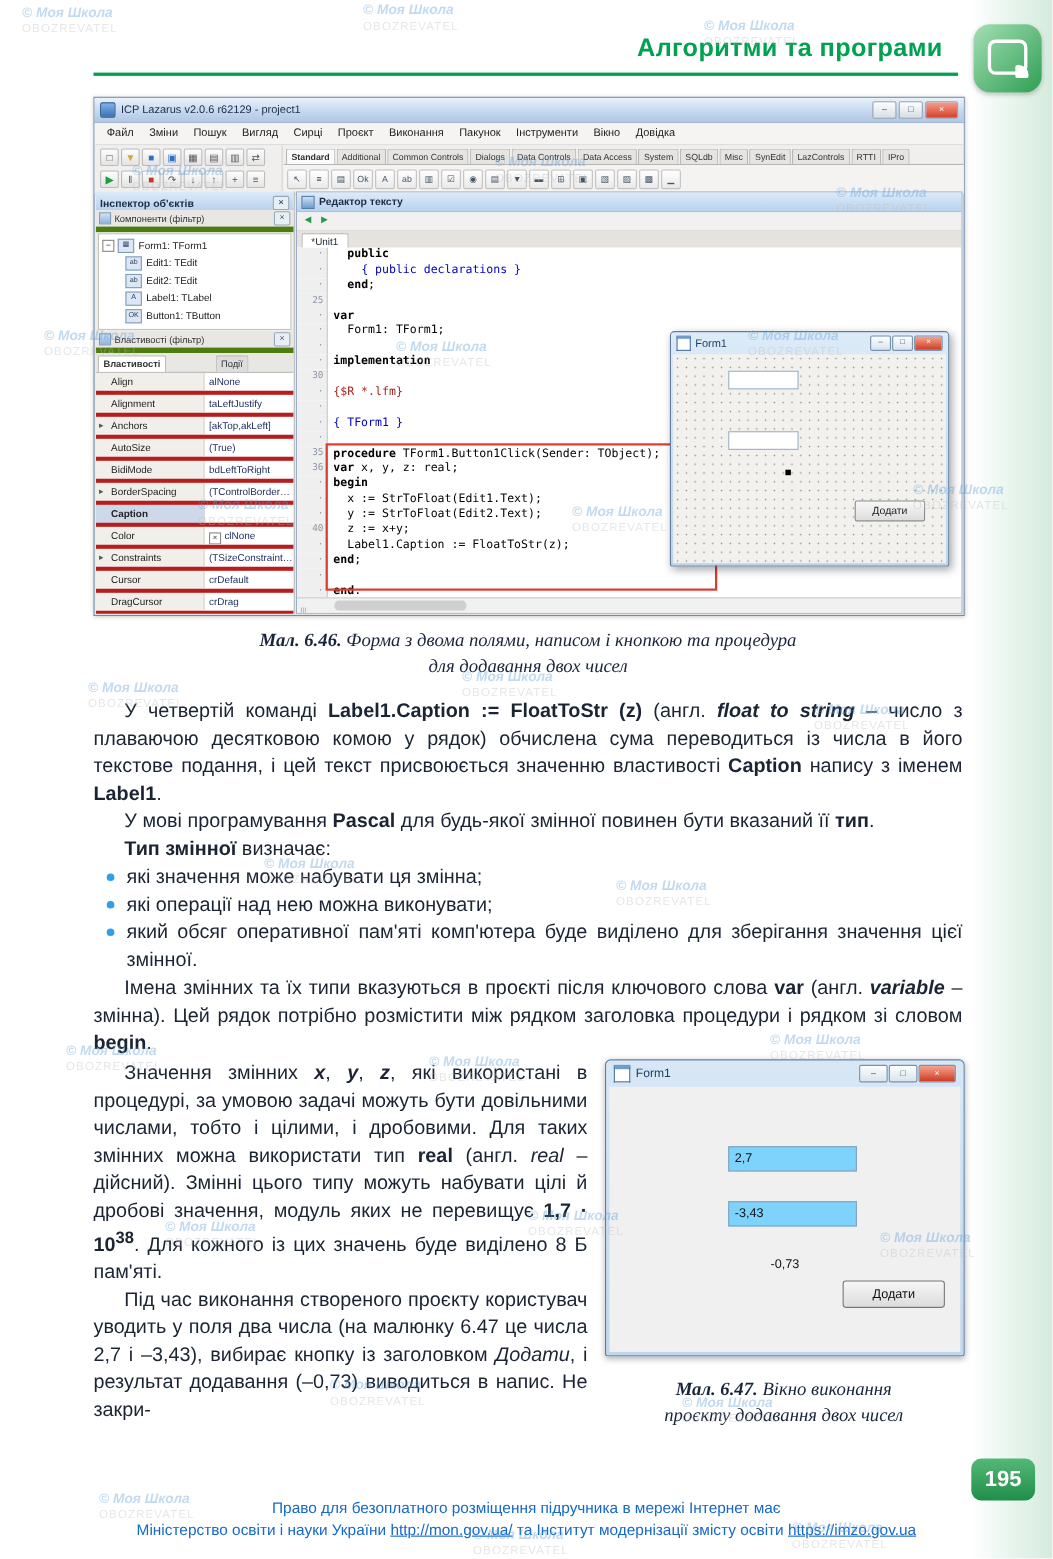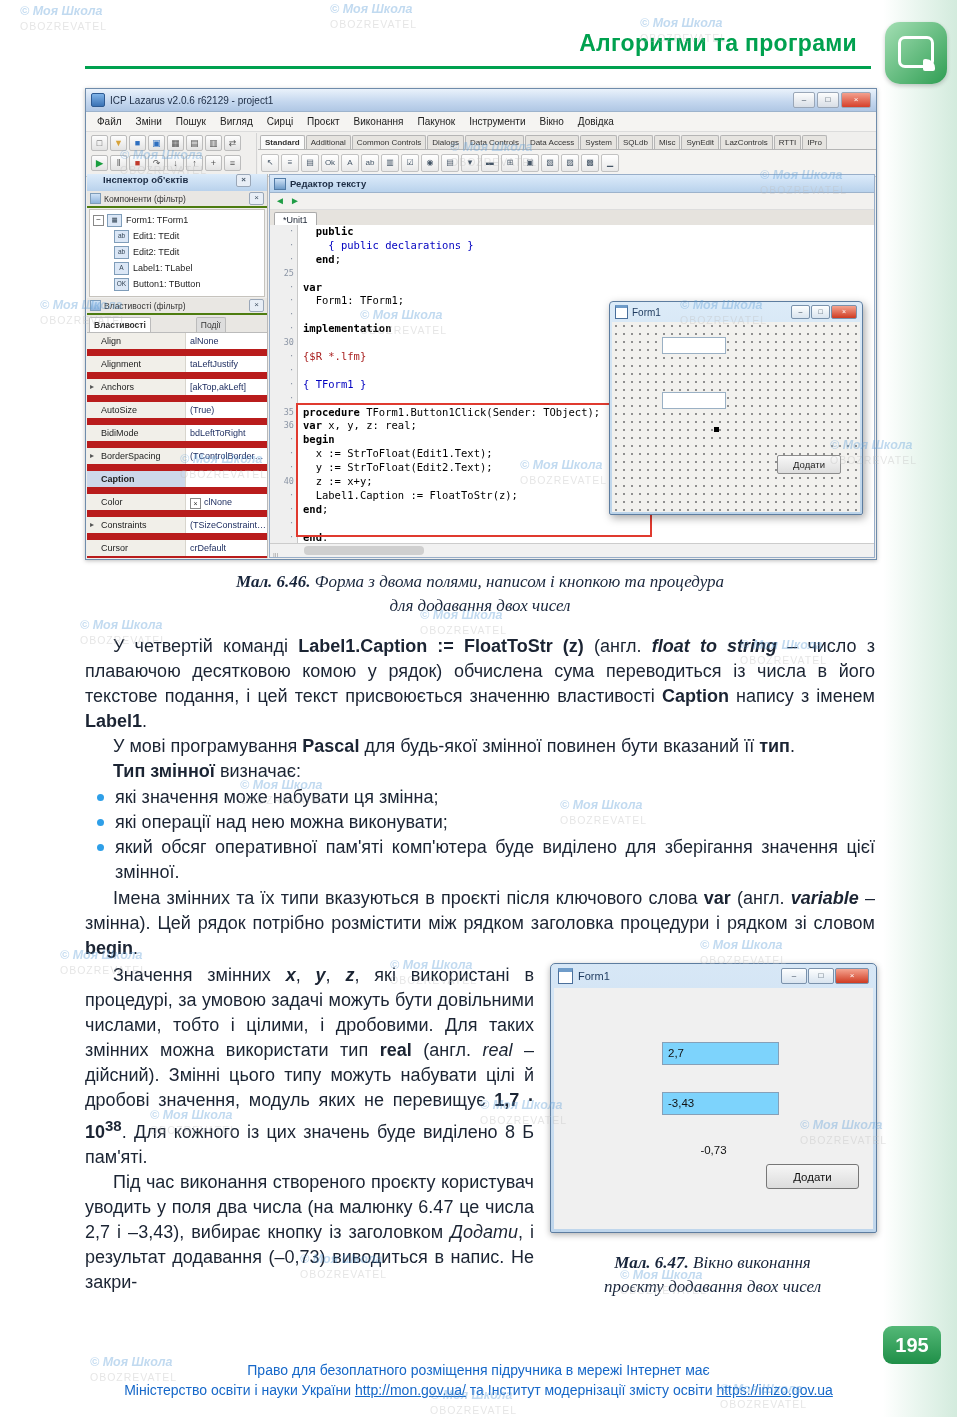--- a/index.html
+++ b/index.html
@@ -53,39 +53,39 @@
     margin-right:1px;border-radius:2px 2px 0 0;white-space:nowrap;color:#333;}
   .ptab.act{background:#fbfbfb;font-weight:bold;}
   .picons{height:26px;display:flex;align-items:center;padding-left:3px;background:#f4f3f1;overflow:hidden;}
   .ci{display:inline-block;width:16px;height:16px;font-size:8px;line-height:16px;text-align:center;
     background:linear-gradient(#ffffff,#e9e9e9);border:1px solid #c2c2c2;border-radius:2px;margin-right:2px;color:#456;}
 
   
   .oi{position:absolute;left:1px;top:85px;width:180px;bottom:1px;background:#efeeec;border-right:1px solid #b9b9b9;
     display:flex;flex-direction:column;overflow:hidden;}
   .oi-title{height:17px;flex:0 0 17px;background:linear-gradient(#dcebfa,#b9d2ec);font-size:9.5px;font-weight:bold;
-    display:flex;align-items:flex-start;padding:0 16px;color:#1c2c44;}
+    display:flex;align-items:flex-end;padding:0 4px;color:#1c2c44;}
   .xbtn{margin-left:auto;font-size:8px;color:#456;border:1px solid #9aa7b8;background:#e8eef6;width:13px;height:11px;
     line-height:10px;text-align:center;border-radius:2px;}
-  .oi-sub{height:15px;flex:0 0 15px;background:#e9e7e3;border-bottom:2px solid #4d7c0f;font-size:8.5px;
+  .oi-sub{height:15px;flex:0 0 15px;background:#e9e7e3;border-bottom:5px solid #4d7c0f;font-size:8.5px;
     display:flex;align-items:center;padding:0 3px;color:#333;}
   .oi-sub .subicon{width:9px;height:9px;background:linear-gradient(#cfe2f6,#8fb4dc);border:1px solid #7f9db9;margin-right:3px;}
   .oi-tree{height:84px;flex:0 0 84px;background:#fff;border:1px solid #c6c3bd;margin:1px 2px;overflow:hidden;padding-top:2px;}
   .trow{display:flex;align-items:center;height:16px;font-size:9px;color:#222;}
   .trow.lvl1{padding-left:24px;}
   .texp{width:9px;height:9px;border:1px solid #888;background:#fff;font-size:8px;line-height:7px;text-align:center;
     margin:0 3px 0 3px;color:#333;}
   .ticon{width:13px;height:11px;background:#dbe7f6;border:1px solid #7f9db9;font-size:6.5px;line-height:10px;
     text-align:center;margin-right:4px;color:#345;}
   .oi-tabs{height:17px;flex:0 0 17px;display:flex;align-items:flex-end;padding-left:2px;border-bottom:1px solid #bbb;background:#e9e7e3;gap:44px;}
   .otab{font-size:8.5px;padding:2px 4px;border:1px solid #bbb;border-bottom:none;background:#ddd;
     border-radius:2px 2px 0 0;margin-right:1px;white-space:nowrap;color:#333;}
   .otab.act{background:#fff;font-weight:bold;}
   .oi-grid{flex:0 0 auto;overflow:hidden;}
-  .prow{display:flex;height:16px;line-height:16px;font-size:9px;border-bottom:7px solid #b91c1c;justify-content:flex-end;}
+  .prow{display:flex;height:16px;line-height:16px;font-size:9px;border-bottom:4px solid #b91c1c;justify-content:flex-end;}
   .pn{width:84px;flex:0 0 84px;padding-left:14px;background:#f1efe9;border-right:1px solid #d8d5cd;position:relative;
     white-space:nowrap;overflow:hidden;color:#222;}
   .pv{flex:1;padding-left:4px;background:#fff;white-space:nowrap;overflow:hidden;color:#1a2a5e;}
   .prow.sel .pn{background:#cdd8ea;font-weight:bold;}
   .pexp{position:absolute;left:3px;top:0;font-style:normal;font-size:8px;color:#555;}
   .cbox{display:inline-block;width:9px;height:9px;border:1px solid #888;background:#fff;font-size:7px;line-height:9px;
     text-align:center;color:#333;font-style:normal;margin-right:3px;vertical-align:-1px;}
   .oi-fill{flex:1;}
   .oi-green{height:7px;flex:0 0 7px;background:#97a94d;}
   .oi-status{height:12px;flex:0 0 12px;font-size:11px;color:#444;padding:1px 4px;white-space:nowrap;overflow:hidden;}

